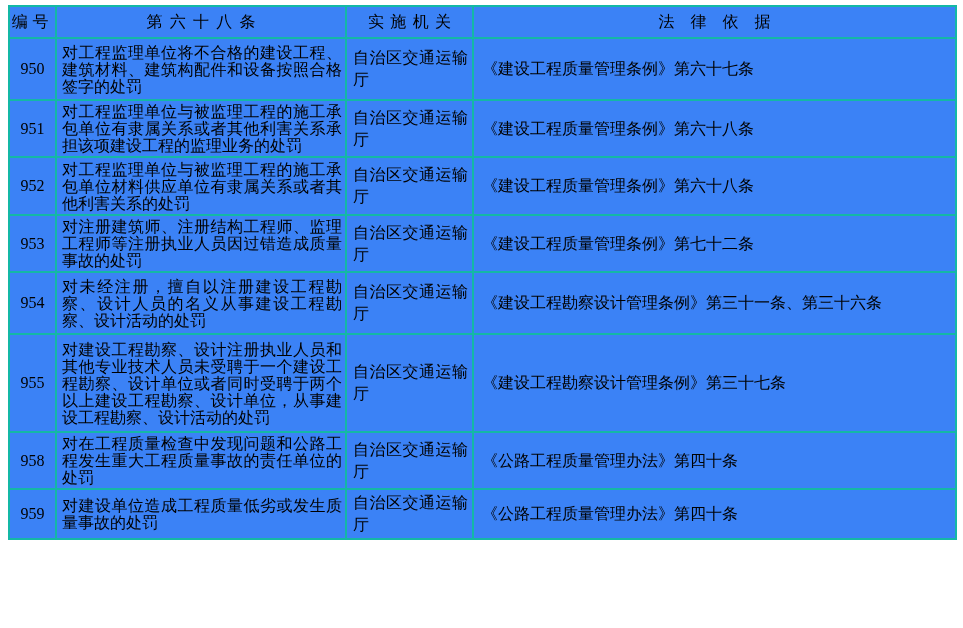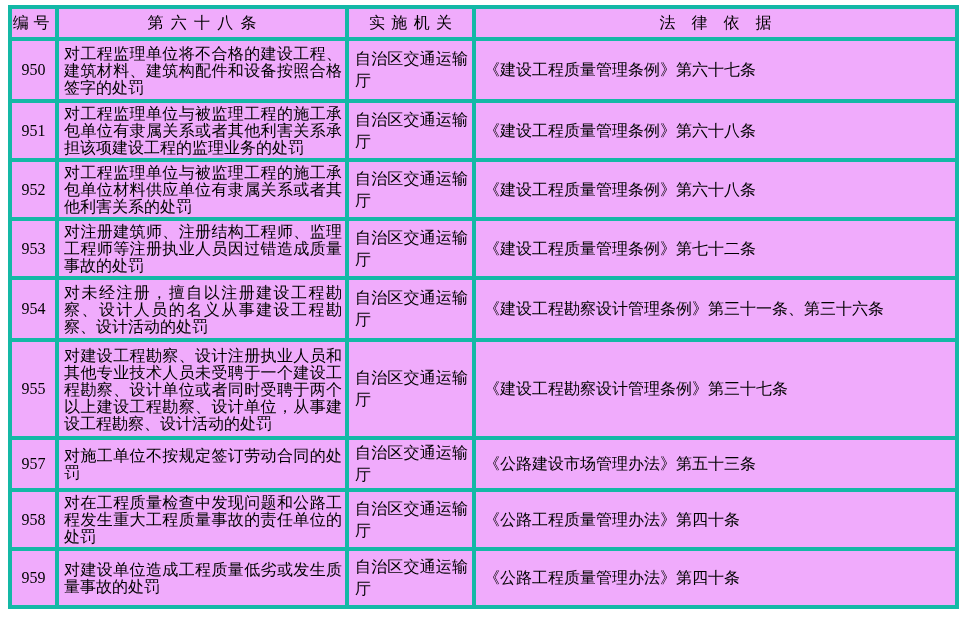--- a/index.html
+++ b/index.html
@@ -1,19 +1,19 @@
 <!DOCTYPE html>
 <html><head>
 <meta charset="utf-8">
 <style>
   html,body{margin:0;padding:0;background:#ffffff;}
   body{width:963px;height:628px;overflow:hidden;font-family:"Liberation Serif","DejaVu Serif",serif;color:#000;}
   table{border-collapse:collapse;table-layout:fixed;width:947px;margin:5px 0 0 8px;
         border:2px solid #3d3d3d;font-size:16px;}
-  th,td{border:4px solid #14b8a6;vertical-align:middle;overflow:hidden;background:#f0abfc;}
+  th,td{border:2px solid #14b8a6;vertical-align:middle;overflow:hidden;background:#3b82f6;}
   thead tr{height:32px;}
   th{font-weight:normal;text-align:center;padding:0;white-space:nowrap;}
   th.c0{letter-spacing:0.30em;}
   th.c1{letter-spacing:0.45em;text-indent:0.45em;}
   th.c2{letter-spacing:0.40em;text-indent:0.40em;}
   th.c3{letter-spacing:1.00em;text-indent:1.00em;}
   td.c0{text-align:center;}
   td.c1{text-align:justify;padding:2px 3px 2px 5px;line-height:17px;}
   td.c2{text-align:justify;padding:2px 4px 2px 6px;line-height:22px;}
   td.c3{text-align:left;padding:2px 4px 2px 8px;line-height:18px;}
@@ -83,26 +83,20 @@
   </tr>
 
   <tr>
     <td class="c0">955</td>
     <td class="c1">对建设工程勘察、设计注册执业人员和其他专业技术人员未受聘于一个建设工程勘察、设计单位或者同时受聘于两个以上建设工程勘察、设计单位，从事建设工程勘察、设计活动的处罚</td>
     <td class="c2">自治区交通运输厅</td>
     <td class="c3">《建设工程勘察设计管理条例》第三十七条</td>
   </tr>
 
 
-  <tr>
-    <td class="c0">957</td>
-    <td class="c1">对施工单位不按规定签订劳动合同的处罚</td>
-    <td class="c2">自治区交通运输厅</td>
-    <td class="c3">《公路建设市场管理办法》第五十三条</td>
-  </tr>
 
   <tr>
     <td class="c0">958</td>
     <td class="c1">对在工程质量检查中发现问题和公路工程发生重大工程质量事故的责任单位的处罚</td>
     <td class="c2">自治区交通运输厅</td>
     <td class="c3">《公路工程质量管理办法》第四十条</td>
   </tr>
 
   <tr>
     <td class="c0">959</td>

